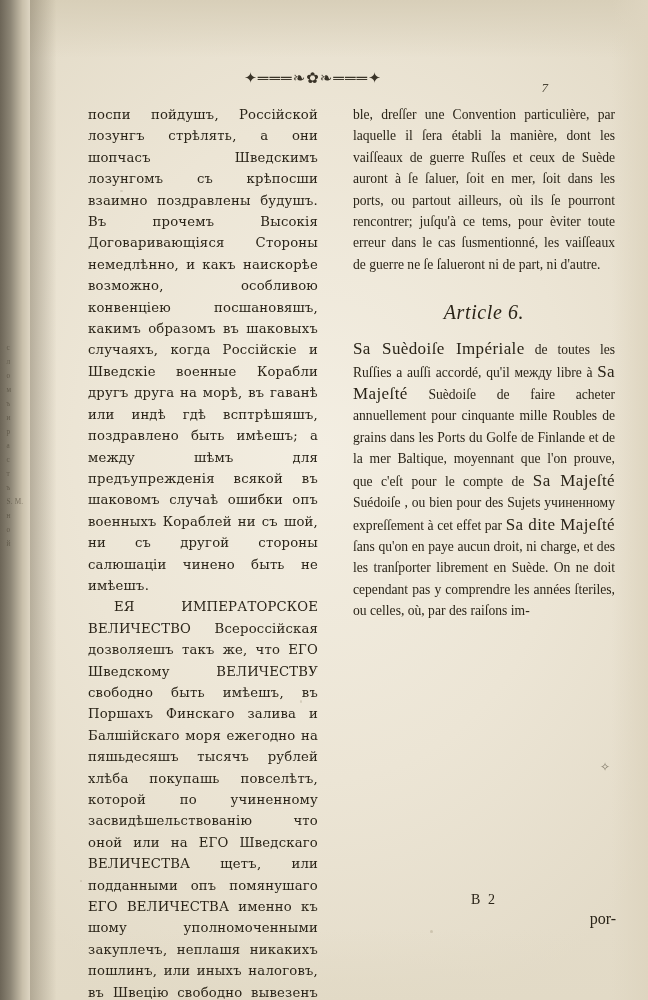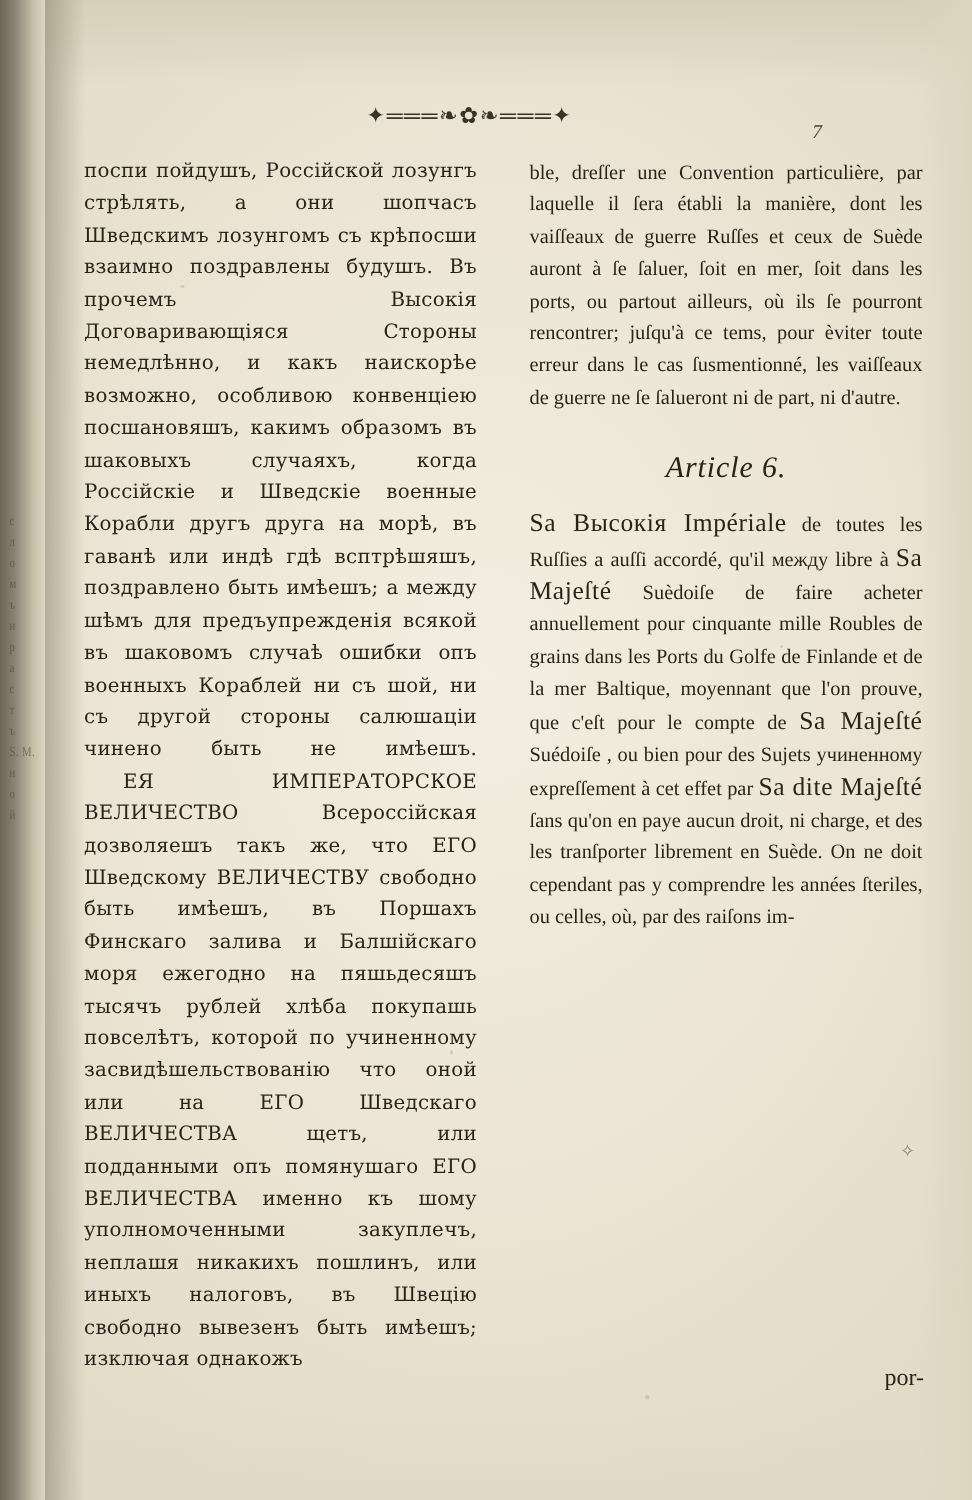--- a/index.html
+++ b/index.html
@@ -112,20 +112,21 @@
 
   
   .rus {
     font-family: "DejaVu Serif", "Liberation Serif", serif;
     font-size: 13.2px;
     line-height: 21.4px;
     text-align: justify;
     text-align-last: justify;
     letter-spacing: 0.2px;
     color: #2a2418;
+    margin-left: 32px;
   }
   .rus p { margin: 0; }
   .rus .last { text-align-last: left; }
 
   .heading-rus {
     margin: 26px 0 14px 0;
     text-align: center;
     font-style: italic;
     font-size: 15px;
     letter-spacing: 1.6px;
@@ -232,27 +233,28 @@
       </div>
     </div>
 
     <div class="col col-right">
       <div class="fr">
         <p>ble, dreſſer une Convention particulière, par laquelle il ſera établi la manière, dont les vaiſſeaux de guerre Ruſſes et ceux de Suède auront à ſe ſaluer, ſoit en mer, ſoit dans les ports, ou partout ailleurs, où ils ſe pourront rencontrer; juſqu'à ce tems, pour èviter toute erreur dans le cas ſusmentionné, les vaiſſeaux de guerre ne ſe ſalueront ni de part, ni d'autre.</p>
       </div>
       <div class="heading-fr">Article 6.</div>
       <div class="fr">
         <p>
-          <span class="majeste indent">Sa Высокія Impériale</span>
+          <span class="majeste indent">Sa Suèdoiſe Impériale</span>
           <span>de toutes les Ruſſies a auſſi accordé, qu'il между libre à </span><span class="majeste">Sa Majeſté</span><span> Suèdoiſe de faire acheter annuellement pour cinquante mille Roubles de grains dans les Ports du Golfe de Finlande et de la mer Baltique, moyennant que l'on prouve, que c'eſt pour le compte de </span><span class="majeste">Sa Majeſté</span>
           <span>Suédoiſe , ou bien pour des Sujets учиненному expreſſement à cet effet par </span><span class="majeste">Sa dite Majeſté</span><span> ſans qu'on en paye aucun droit, ni charge, et des les tranſporter librement en Suède. On ne doit cependant pas y comprendre les années ſteriles, ou celles, où, par des raiſons im-</span>
         </p>
       </div>
     </div>
 
+    <div class="signature">B 2</div>
     <div class="catchword">por-</div>
     <div class="marginal-mark">✧</div>
   </div>
 
   <div class="speck" style="left:120px; top:190px; width:3px; height:2px;"></div>
   <div class="speck" style="left:520px; top:430px; width:2px; height:2px;"></div>
   <div class="speck" style="left:300px; top:700px; width:2px; height:3px;"></div>
   <div class="speck" style="left:430px; top:930px; width:3px; height:3px;"></div>
   <div class="speck" style="left:80px; top:880px; width:2px; height:2px;"></div>
 </div>

